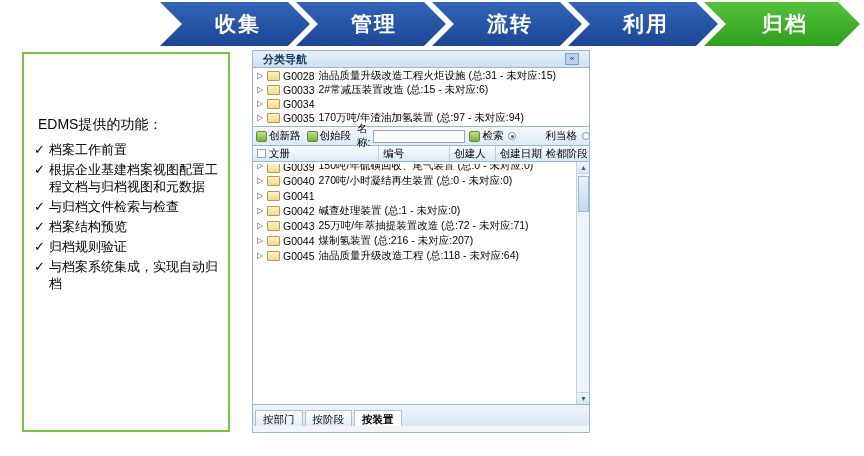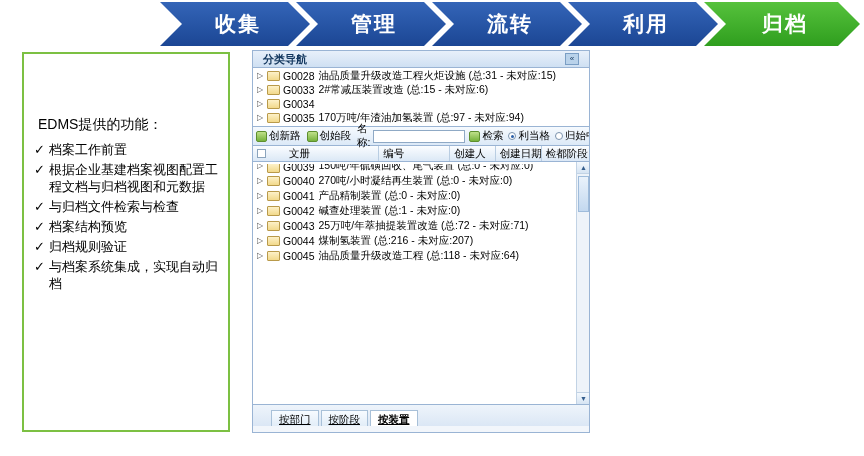--- a/index.html
+++ b/index.html
@@ -227,20 +227,21 @@
   .radio-group {
     display: flex;
     align-items: center;
     font-size: 10.5px;
   }
   .radio-opt {
     display: flex;
     align-items: center;
     margin-left: 5px;
     white-space: nowrap;
+    gap: 27px;
   }
   .radio-dot {
     width: 8px;
     height: 8px;
     border: 1px solid #7a92ad;
     border-radius: 50%;
     background: #fff;
     margin-right: 2px;
     box-sizing: border-box;
     position: relative;
@@ -344,23 +345,22 @@
     border: 1px solid #9fbcdb;
     box-sizing: border-box;
   }
 
   
   #bottom-tabs {
     height: 21px;
     background: linear-gradient(to bottom, #eef4fb 0%, #dbe7f5 100%);
     display: flex;
     align-items: flex-end;
-    padding-left: 18px;
-    box-sizing: border-box;
-    text-decoration: underline;
+    padding-left: 2px;
+    box-sizing: border-box;
   }
   .btab {
     height: 16px;
     line-height: 16px;
     padding: 0 7px;
     margin-right: 2px;
     font-size: 10.5px;
     border: 1px solid #a8c0d8;
     border-bottom: none;
     background: linear-gradient(to bottom, #f7fbff 0%, #e2edf8 100%);
@@ -478,21 +478,21 @@
       </span>
       <span class="radio-opt">
         <span class="radio-dot"></span>
         <span>归始中</span>
       </span>
 
     </span>
   </div>
 
   <div id="grid-header">
-    <span class="gh-cell" style="width:128px;gap:20px;">
+    <span class="gh-cell" style="width:128px;">
       <span class="gh-check"></span>
       <span>文册</span>
     </span>
     <span class="gh-cell" style="width:72px;">
       <span>编号</span>
     </span>
     <span class="gh-cell" style="width:46px;">
       <span>创建人</span>
     </span>
     <span class="gh-cell" style="width:46px;">
@@ -514,21 +514,20 @@
       <div class="grid-row">
         <span class="tree-arrow">▷</span>
         <span class="tree-folder"></span>
         <span class="tree-code">G0040</span>
         <span class="tree-text">270吨/小时凝结再生装置 (总:0 - 未对应:0)</span>
       </div>
       <div class="grid-row">
         <span class="tree-arrow">▷</span>
         <span class="tree-folder"></span>
         <span class="tree-code">G0041</span>
-        <span class="tree-text">产品精制装置 (总:0 - 未对应:0)</span>
       </div>
       <div class="grid-row">
         <span class="tree-arrow">▷</span>
         <span class="tree-folder"></span>
         <span class="tree-code">G0042</span>
         <span class="tree-text">碱查处理装置 (总:1 - 未对应:0)</span>
       </div>
       <div class="grid-row">
         <span class="tree-arrow">▷</span>
         <span class="tree-folder"></span>

